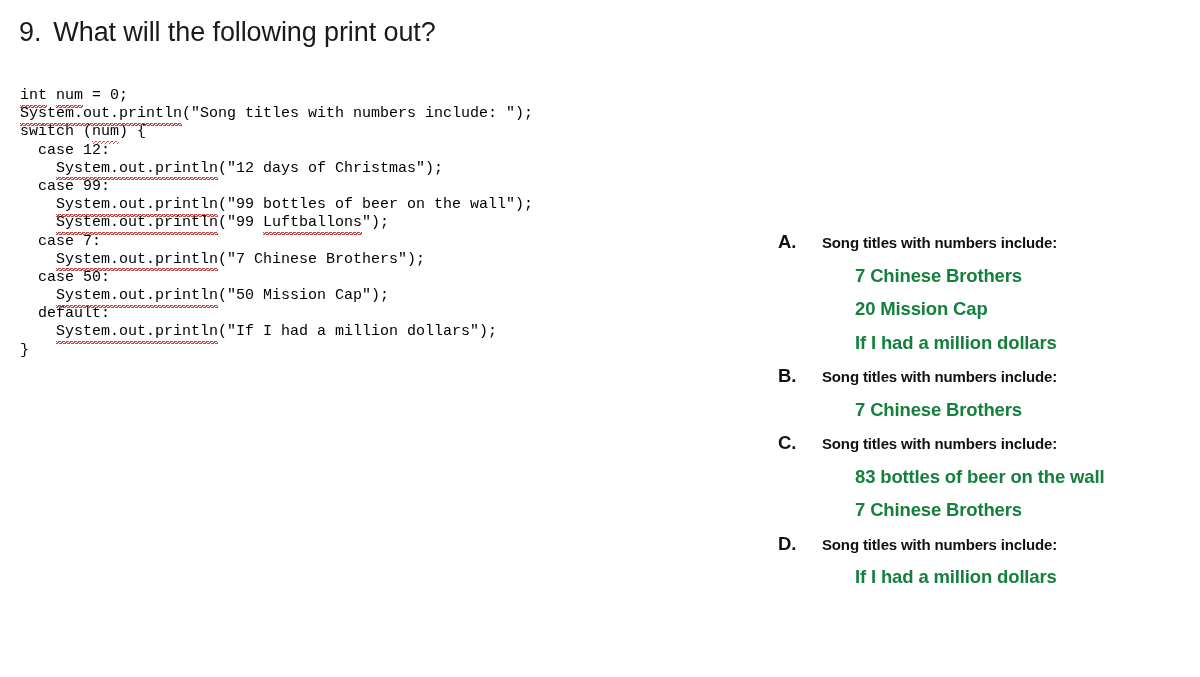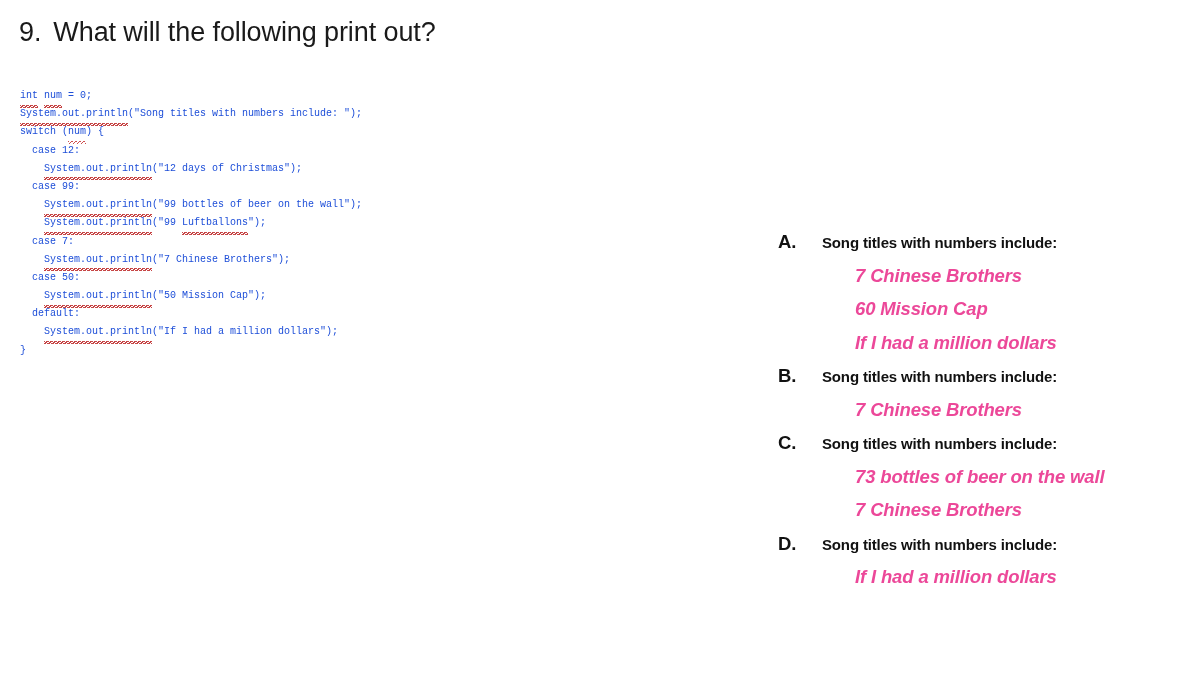--- a/index.html
+++ b/index.html
@@ -32,23 +32,23 @@
     display: inline-block;
     margin-right: 12px;
   }
 
   
   #code-block {
     position: absolute;
     left: 20px;
     top: 87px;
     font-family: "Liberation Mono", "DejaVu Sans Mono", monospace;
-    font-size: 10px;
+    font-size: 15px;
     line-height: 18.2px;
-    color: #1d4ed8;
+    color: #000000;
     white-space: pre;
   }
   .code-line {
     white-space: pre;
     height: 18.2px;
   }
   
   .sq {
     position: relative;
     display: inline-block;
@@ -107,26 +107,25 @@
     font-weight: 600;
     color: #111111;
     white-space: nowrap;
     letter-spacing: -0.15px;
   }
   .option-sub {
     height: 33.5px;
     padding-left: 85px;
     font-size: 18.5px;
     font-weight: 600;
-    color: #ec4899;
+    color: #15803d;
     white-space: nowrap;
     letter-spacing: -0.15px;
     display: flex;
     align-items: baseline;
-    font-style: italic;
   }
   .sq-ans {
     position: relative;
     display: inline-block;
   }
   .sq-ans::after {
     content: "";
     position: absolute;
     left: 0;
     right: 0;
@@ -152,42 +151,42 @@
 <div id="answers">
     <div class="option">
       <div class="option-row">
         <div class="option-letter">A.</div>
         <div class="option-text">Song titles with numbers include:</div>
       </div>
       <div class="option-sub">
         <span>7 Chinese Brothers</span>
       </div>
       <div class="option-sub">
-        <span>60 Mission Cap</span>
+        <span>20 Mission Cap</span>
       </div>
       <div class="option-sub">
         <span>If I had a million dollars</span>
       </div>
     </div>
     <div class="option">
       <div class="option-row">
         <div class="option-letter">B.</div>
         <div class="option-text">Song titles with numbers include:</div>
       </div>
       <div class="option-sub">
         <span>7 Chinese Brothers</span>
       </div>
     </div>
     <div class="option">
       <div class="option-row">
         <div class="option-letter">C.</div>
         <div class="option-text">Song titles with numbers include:</div>
       </div>
       <div class="option-sub">
-        <span>73 bottles of beer on the wall</span>
+        <span>83 bottles of beer on the wall</span>
       </div>
       <div class="option-sub">
         <span>7 Chinese Brothers</span>
       </div>
     </div>
     <div class="option">
       <div class="option-row">
         <div class="option-letter">D.</div>
         <div class="option-text">Song titles with numbers include:</div>
       </div>

